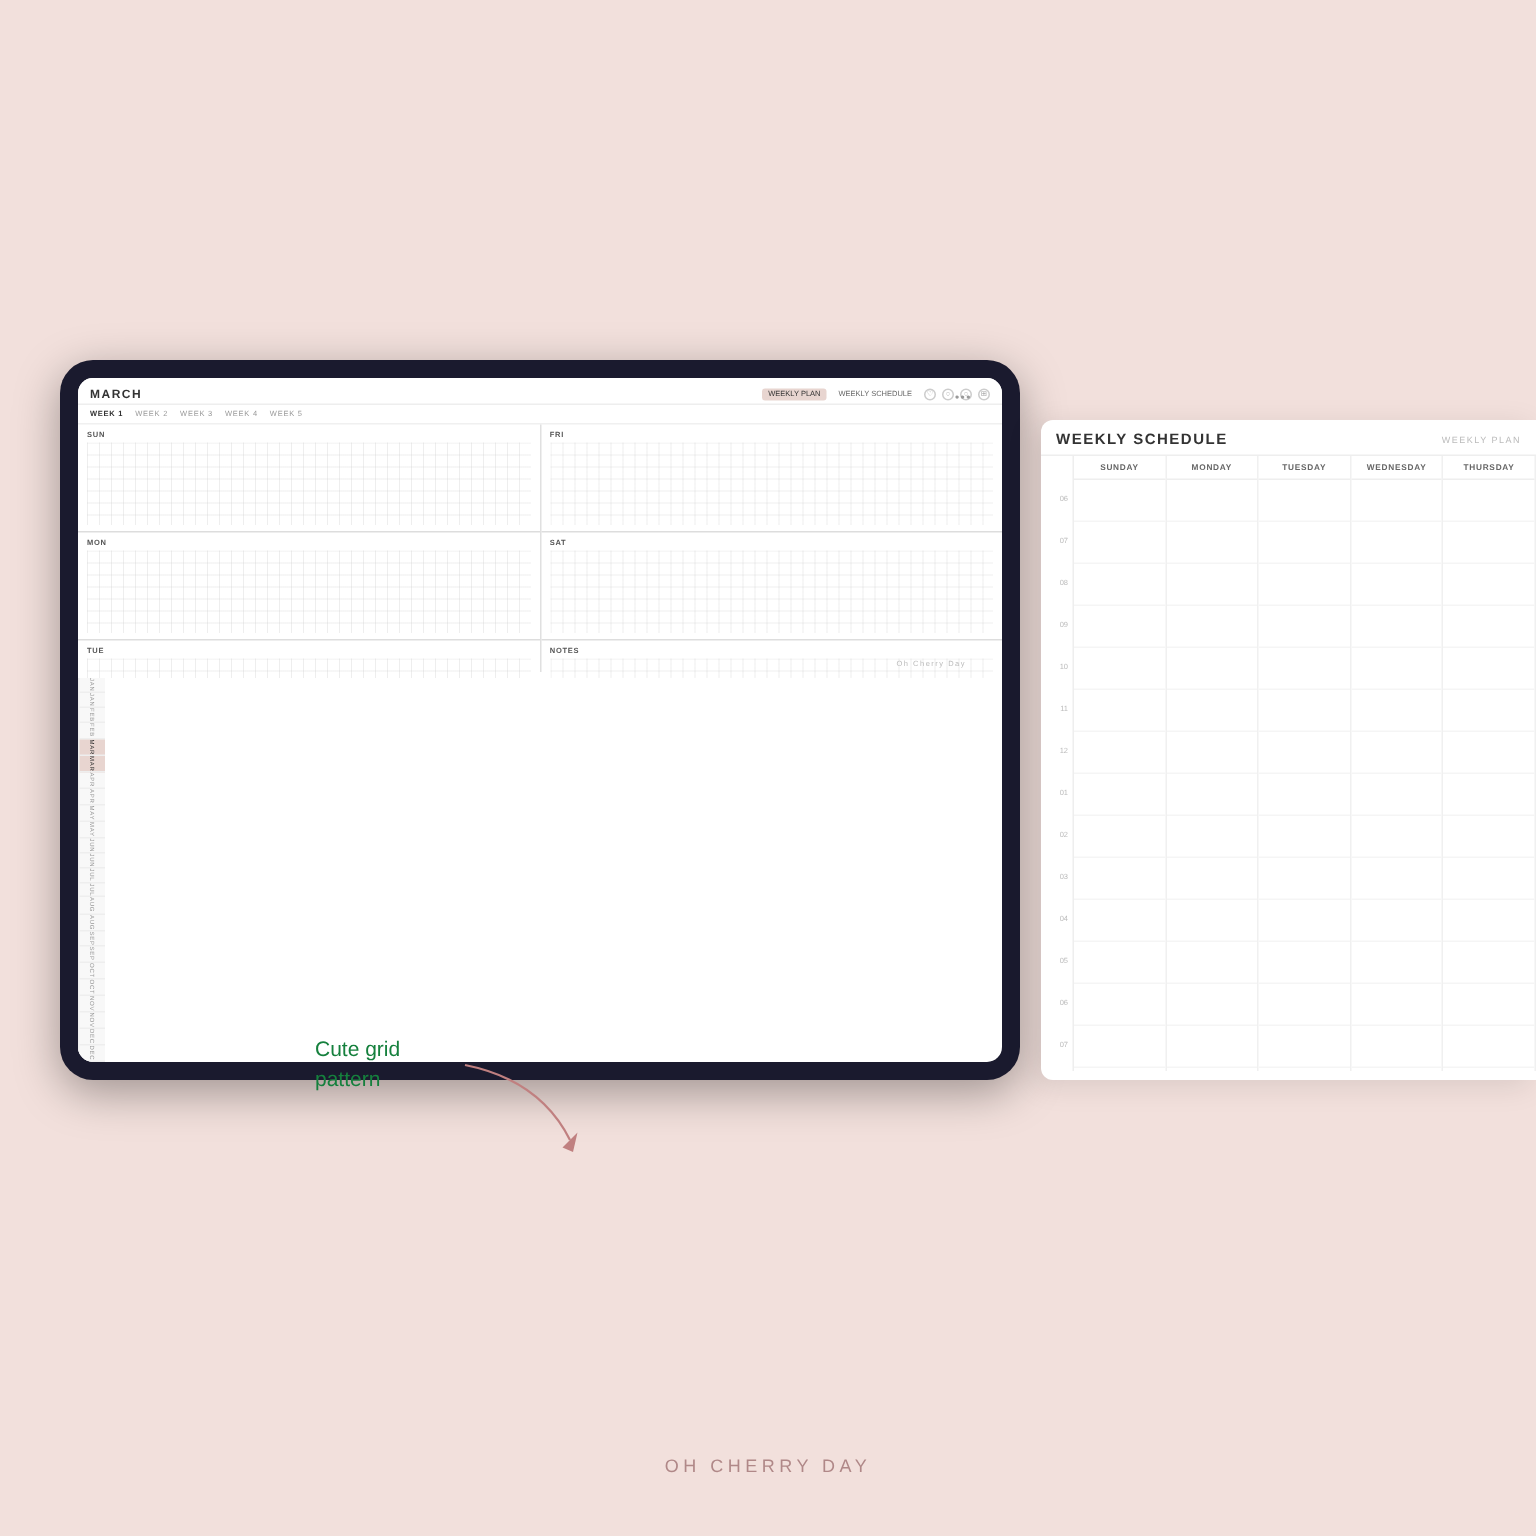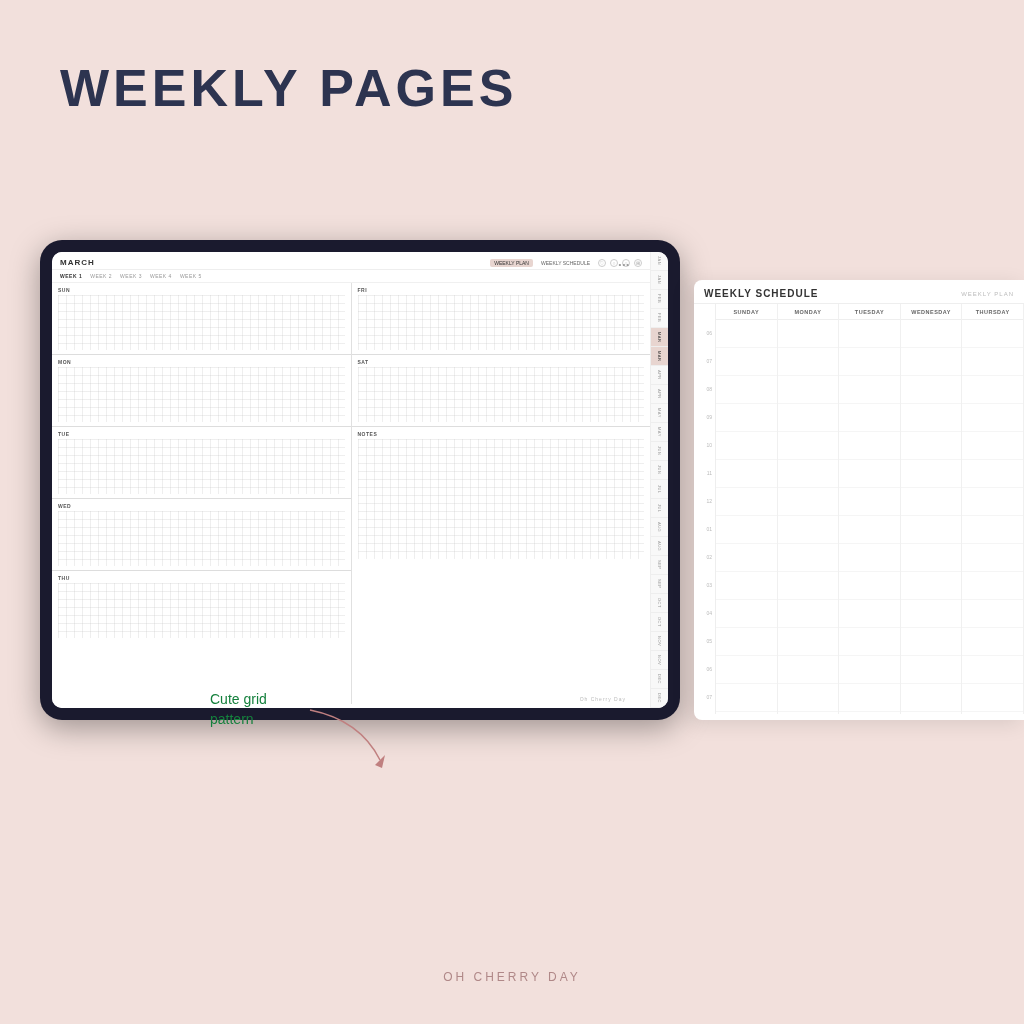--- a/index.html
+++ b/index.html
@@ -60,20 +60,21 @@
     }
 
     .tablet-screen {
       width: 100%;
       height: 100%;
       background: #fff;
       border-radius: 10px;
       overflow: hidden;
       position: relative;
       display: flex;
+      flex-direction: column;
     }
 
     
     .weekly-plan-panel {
       flex: 1;
       background: #fff;
       position: relative;
       overflow: hidden;
     }
 
@@ -356,21 +357,20 @@
       font-size: 5px;
       color: #aaa;
     }
   </style>
 </head>
 <body>
 
 <div class="page-wrapper">
 
   <div class="header-area">
-    <div class="weekly-pages-title">WEEKLY PAGES</div>
   </div>
 
   <div class="tablet-container">
     <div class="tablet-screen">
 
       <div class="weekly-plan-panel">
 
         <div class="plan-header">
           <span class="plan-month">MARCH</span>
           <div class="icon-row">

